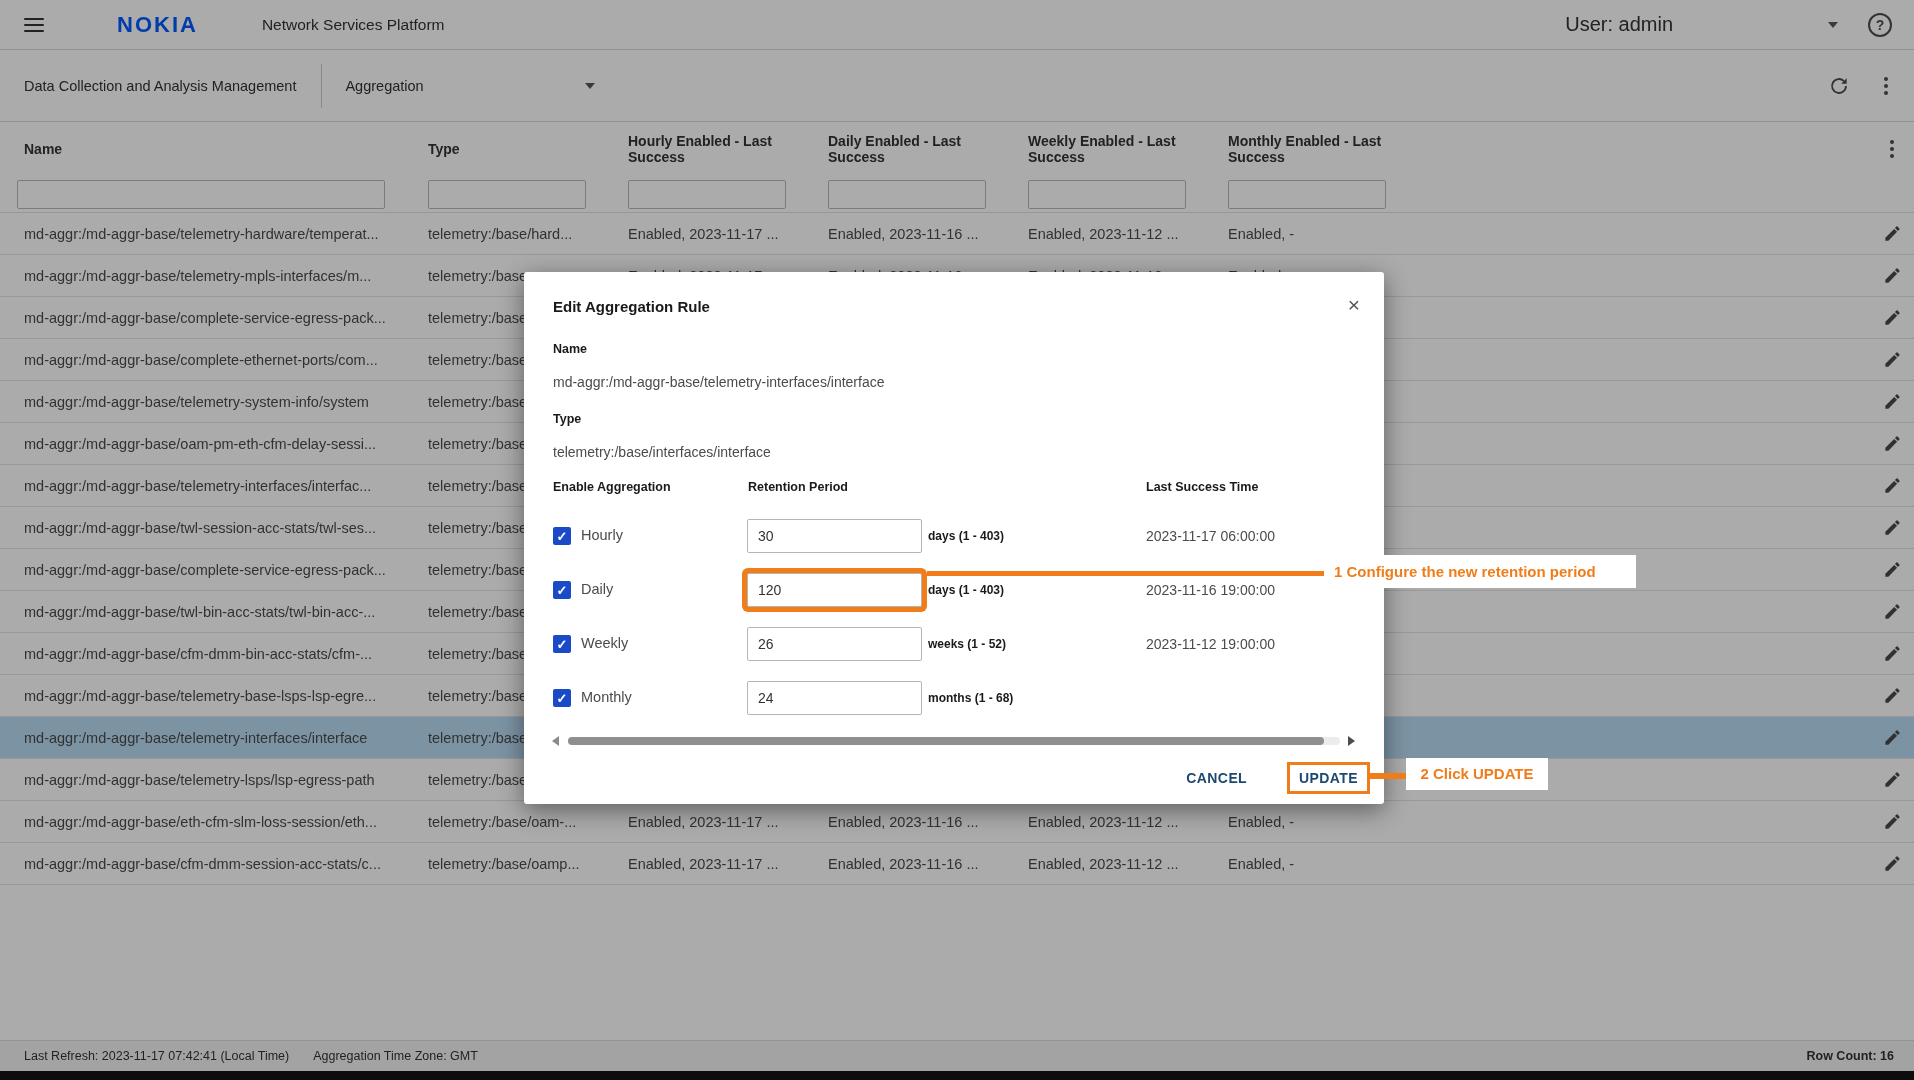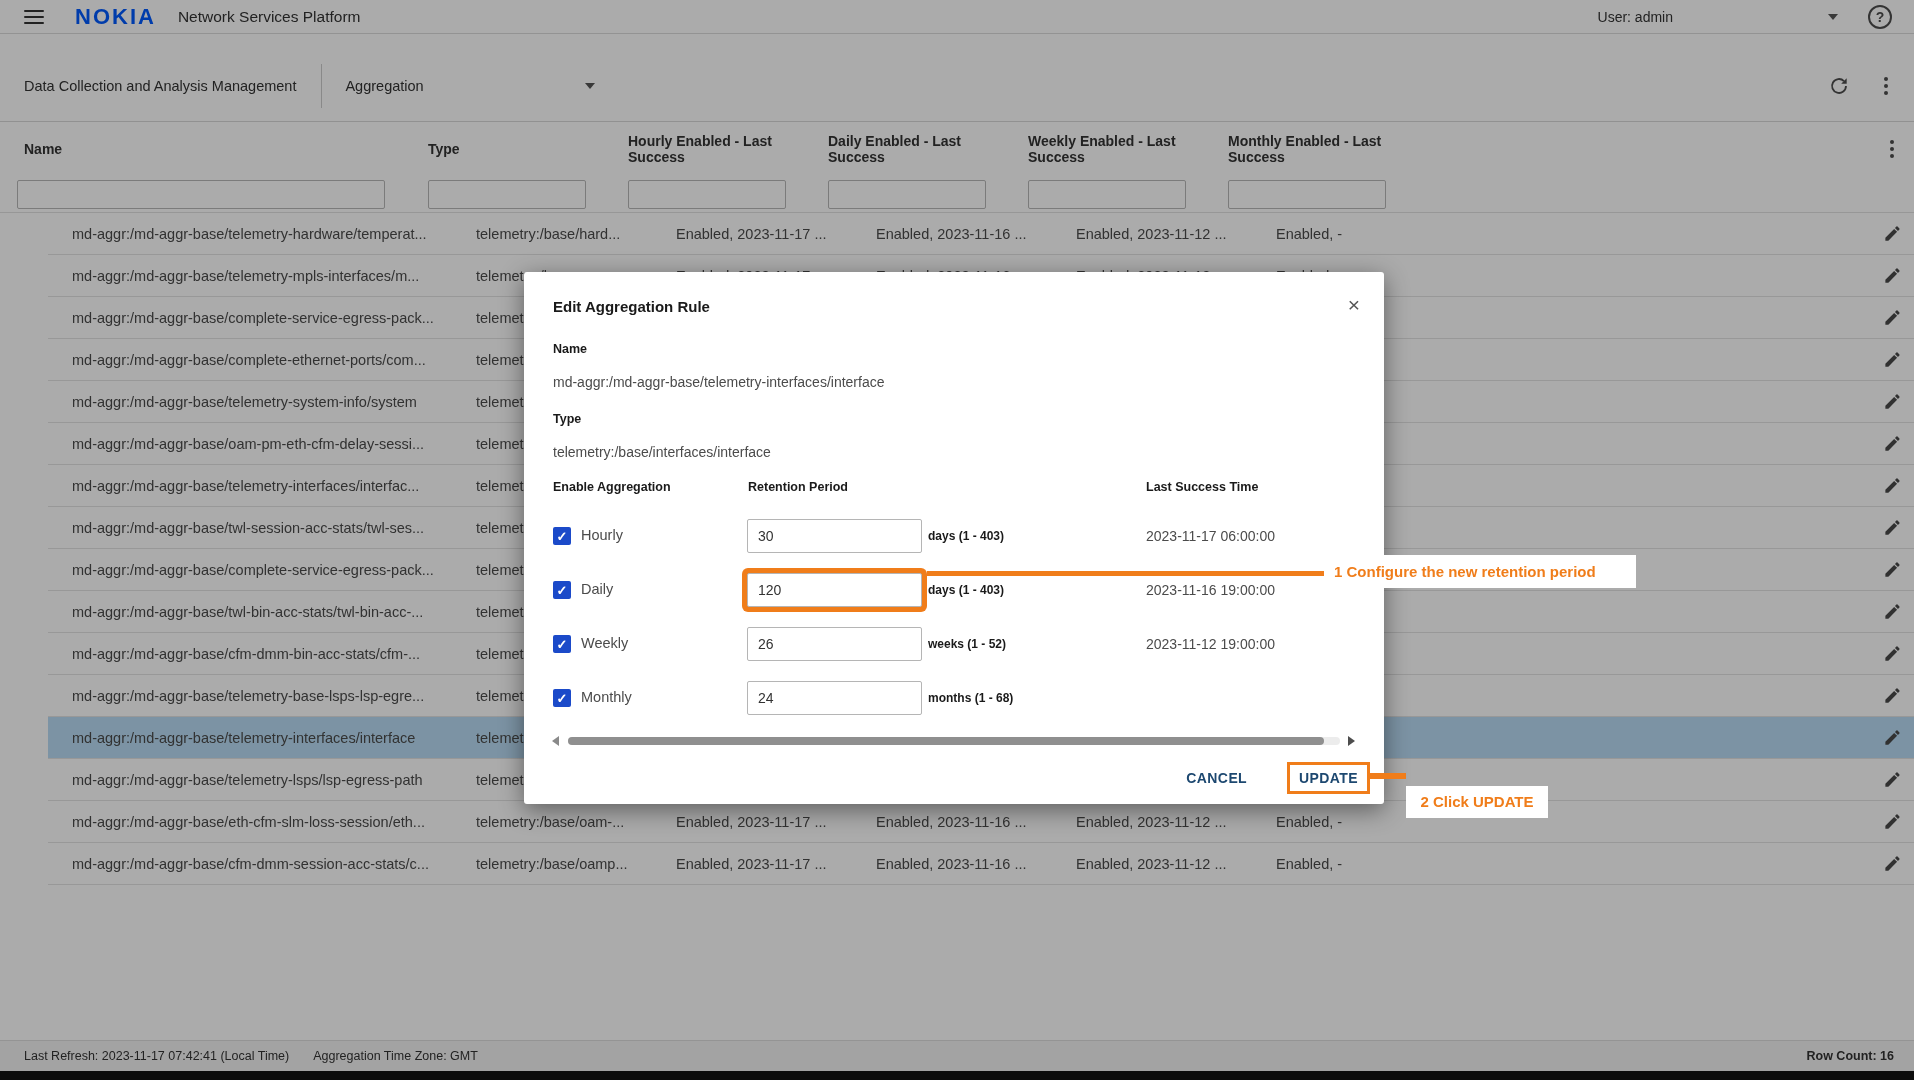--- a/index.html
+++ b/index.html
@@ -1,26 +1,26 @@
 <!DOCTYPE html>
 <html><head>
 <meta charset="utf-8">
 <style>
   * { margin:0; padding:0; box-sizing:border-box; }
   html,body { width:1914px; height:1080px; overflow:hidden; }
   body { font-family:"Liberation Sans", sans-serif; background:#fff; position:relative; color:#333; }
 
   
-  .topbar { position:absolute; top:0; left:0; right:0; height:34px; background:#fff; border-bottom:1px solid #dcdcdc; display:flex; align-items:center; z-index:1; }
+  .topbar { position:absolute; top:0; left:0; right:0; height:50px; background:#fff; border-bottom:1px solid #dcdcdc; display:flex; align-items:center; z-index:1;gap:42px; }
   .hamburger { width:20px; height:14px; margin-left:24px; display:flex; flex-direction:column; justify-content:space-between; cursor:pointer; }
   .hamburger span { display:block; height:2px; background:#333; border-radius:1px; }
   .brand { margin-left:31px; font-size:22px; font-weight:700; letter-spacing:2px; color:#005AFF; font-stretch:condensed; }
   .app-title { margin-left:22px; font-size:15.5px; color:#333; }
   .topbar-right { margin-left:auto; display:flex; align-items:center; margin-right:22px; }
-  .user-label { font-size:14px; color:#333; }
+  .user-label { font-size:20px; color:#333; }
   .caret-down { width:0; height:0; border-left:5px solid transparent; border-right:5px solid transparent; border-top:6px solid #555; }
   .user-caret { margin-left:155px; }
   .help-circle { margin-left:30px; width:24px; height:24px; border:2px solid #4d4d4d; border-radius:50%; display:flex; align-items:center; justify-content:center; font-size:14px; font-weight:700; color:#4d4d4d; }
 
   
   .toolbar { position:absolute; top:50px; left:0; right:0; height:72px; background:#fff; border-bottom:1px solid #d9d9d9; display:flex; align-items:center; z-index:1; }
   .module-label { margin-left:24px; font-size:14.5px; color:#333; }
   .toolbar-divider { width:1px; height:44px; background:#ccc; margin-left:25px; }
   .view-dropdown { margin-left:23px; width:250px; display:flex; align-items:center; justify-content:space-between; cursor:pointer; }
   .view-label { font-size:14.5px; color:#333; }
@@ -33,21 +33,21 @@
   .grid-cols { display:grid; grid-template-columns:428px 200px 200px 200px 200px 200px 1fr 44px; }
   .thead { position:absolute; top:122px; left:0; right:0; height:54px; align-items:center; z-index:1; background:#fff; }
   .th { font-size:14px; font-weight:700; color:#333; line-height:1.15; }
   .th.name { padding-left:24px; }
   .th.wrap { max-width:160px; }
   .thead-kebab { justify-self:center; }
   .tfilter { position:absolute; top:176px; left:0; right:0; height:37px; align-items:center; border-bottom:1px solid #e2e2e2; z-index:1; background:#fff; }
   .tfilter input { height:29px; border:1px solid #b8b8b8; border-radius:2px; background:#fff; font-size:13px; padding:0 8px; font-family:inherit; }
   .fi-name { width:368px; margin-left:17px; }
   .fi-sm { width:158px; }
-  .tbody { position:absolute; top:213px; left:0; right:0; z-index:1;padding-left:48px; }
+  .tbody { position:absolute; top:213px; left:0; right:0; z-index:1; }
   .trow { height:42px; align-items:center; border-bottom:1px solid #e3e3e3; background:#fff; cursor:pointer; }
   .trow.selected { background:#B9DCF5; }
   .td { font-size:14.5px; color:#4b4b4b; white-space:nowrap; overflow:hidden; }
   .td.name { padding-left:24px; }
   .row-edit { justify-self:center; display:flex; }
 
   
   .statusbar { position:absolute; top:1040px; left:0; right:0; height:31px; background:#f4f4f4; border-top:1px solid #ddd; display:flex; align-items:center; font-size:12.5px; color:#333; z-index:1; }
   .status-left { margin-left:24px; display:flex; gap:24px; }
   .status-right { margin-left:auto; margin-right:20px;font-weight:bold; }
@@ -81,21 +81,21 @@
 
   
   .m-footer { position:absolute; right:14px; bottom:10px; display:flex; align-items:center; gap:40px; }
   .btn-cancel { font-size:14px; font-weight:700; letter-spacing:0.4px; color:#1d4870; background:none; border:none; cursor:pointer; font-family:inherit; }
   .btn-update { font-size:14px; font-weight:700; letter-spacing:0.4px; color:#1d4870; background:#fff; border:3px solid #F07D1A; padding:5px 9px; cursor:pointer; font-family:inherit; }
 
   
   .ann-line1 { position:absolute; left:403px; top:299px; width:399px; height:5px; background:#F07D1A; z-index:30; }
   .ann-box1 { position:absolute; left:800px; top:283px; width:312px; height:33px; background:#fff; color:#F07D1A; font-size:15px; font-weight:700; line-height:33px; padding-left:10px; z-index:30; white-space:nowrap; }
   .ann-line2 { position:absolute; left:846px; top:501px; width:36px; height:6px; background:#F07D1A; z-index:30; }
-  .ann-box2 { position:absolute; left:882px; top:486px; width:142px; height:32px; background:#fff; color:#F07D1A; font-size:15px; font-weight:700; line-height:32px; text-align:center; z-index:30; white-space:nowrap;margin-top:28px; }
+  .ann-box2 { position:absolute; left:882px; top:486px; width:142px; height:32px; background:#fff; color:#F07D1A; font-size:15px; font-weight:700; line-height:32px; text-align:center; z-index:30; white-space:nowrap; }
 </style>
 </head>
 <body>
 
 <div class="topbar">
   <div class="hamburger">
       <span></span>
       <span></span>
       <span></span>
     </div>

